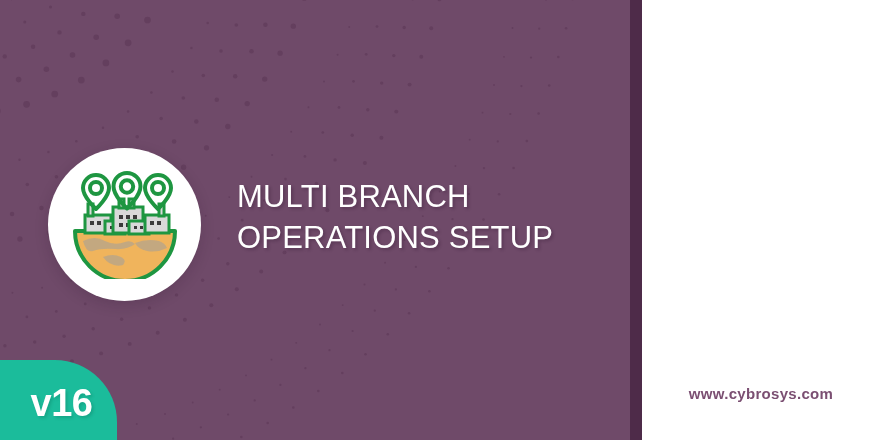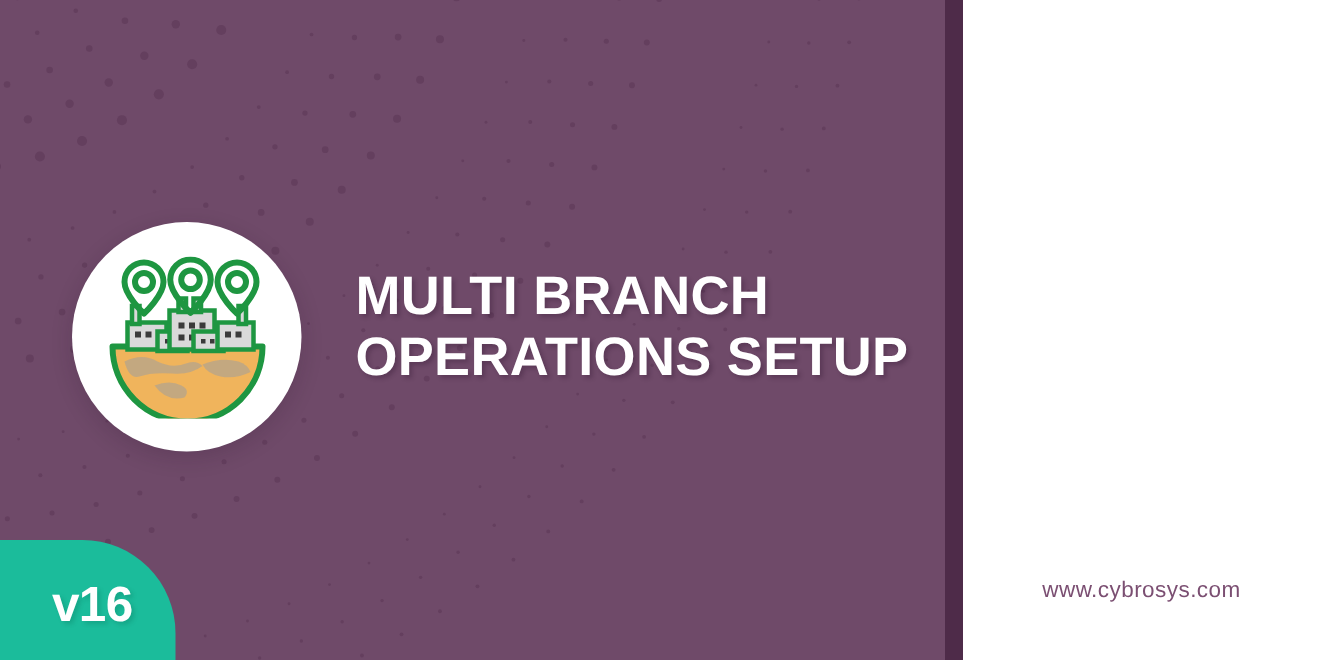--- a/index.html
+++ b/index.html
@@ -70,22 +70,22 @@
   }
 
   
   .title {
     position: absolute;
     left: 237px;
     top: 176px;
     width: 380px;
     color: #ffffff;
     font-family: "Liberation Sans", sans-serif;
-    font-weight: bold;
-    font-size: 36px;
+    font-weight: normal;
+    font-size: 31px;
     line-height: 41px;
     letter-spacing: 0.2px;
     text-shadow: 2px 2px 3px rgba(45, 20, 45, 0.30);
   }
   .title-line { display: block; white-space: nowrap; }
 
   
   .version-badge {
     position: absolute;
     left: 0;
@@ -95,21 +95,21 @@
     background: #1BBC9B;
     border-top-right-radius: 62px;
     display: flex;
     align-items: center;
     justify-content: center;
   }
   .version-badge .vtext {
     color: #ffffff;
     font-family: "Liberation Sans", sans-serif;
     font-weight: bold;
-    font-size: 33px;
+    font-size: 38px;
     letter-spacing: -0.5px;
     padding-left: 6px;
     padding-top: 6px;
     text-shadow: 2px 2px 3px rgba(0, 90, 70, 0.22);
   }
 
   
   .right-panel {
     position: absolute;
     left: 642px;
@@ -157,20 +157,21 @@
   .site-url {
     position: absolute;
     left: 0;
     top: 385px;
     width: 238px;
     text-align: center;
     font-family: "Liberation Sans", sans-serif;
     font-size: 15px;
     letter-spacing: 0.3px;
     color: #7B4F72;
+    font-weight: bold;
   }
 </style>
 </head>
 <body>
 
 <div class="banner">
 
   <div class="left-panel">
 
     <div class="dots-layer">

